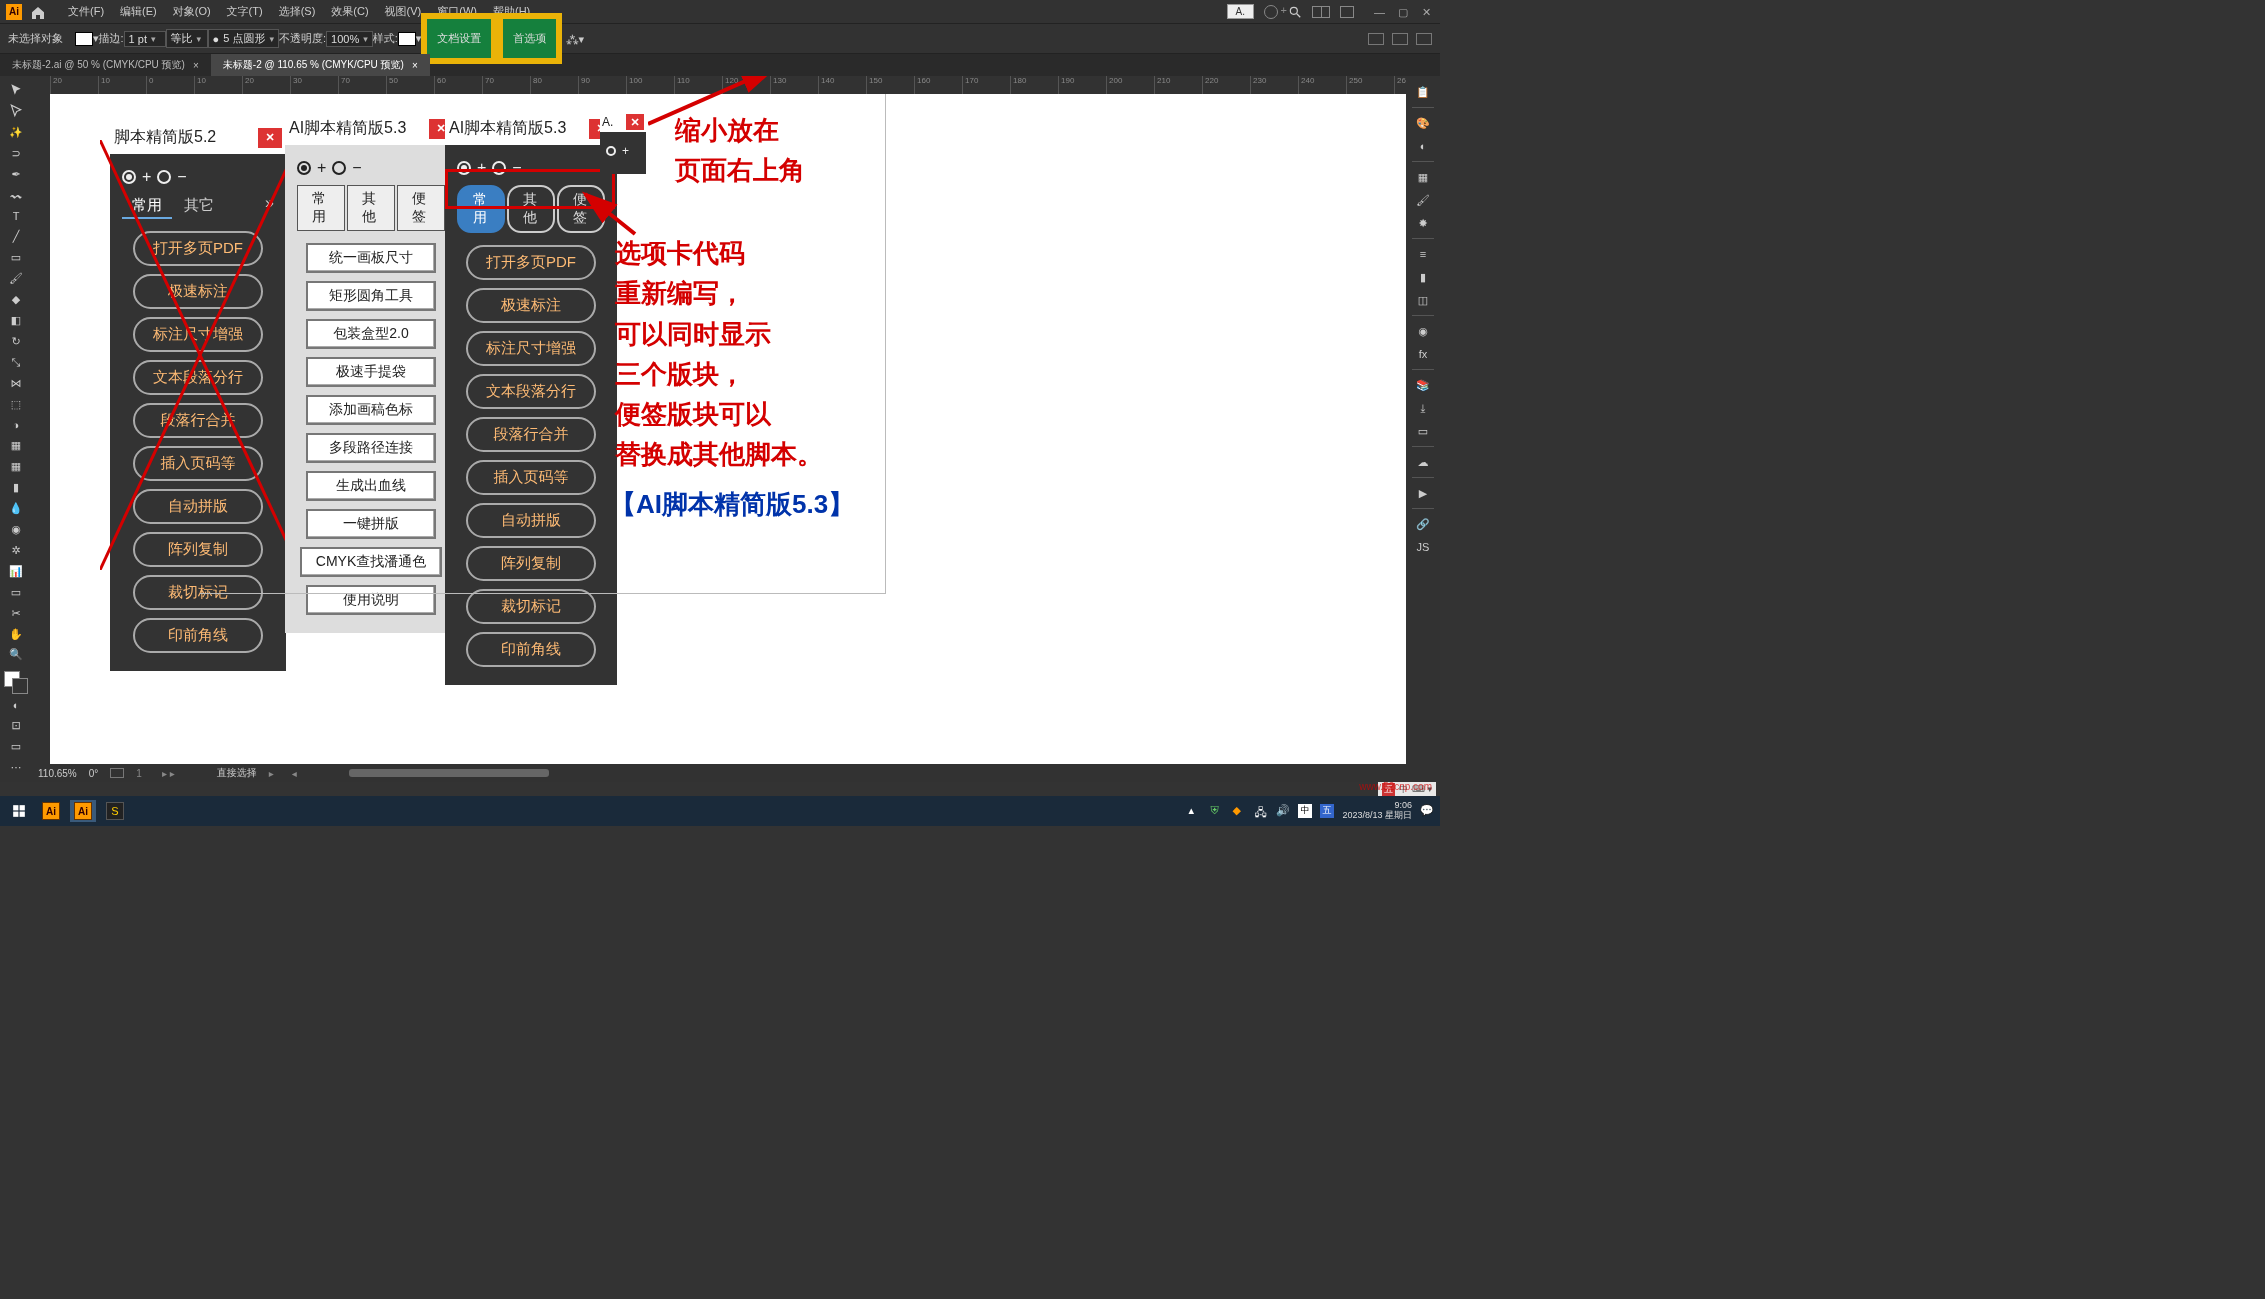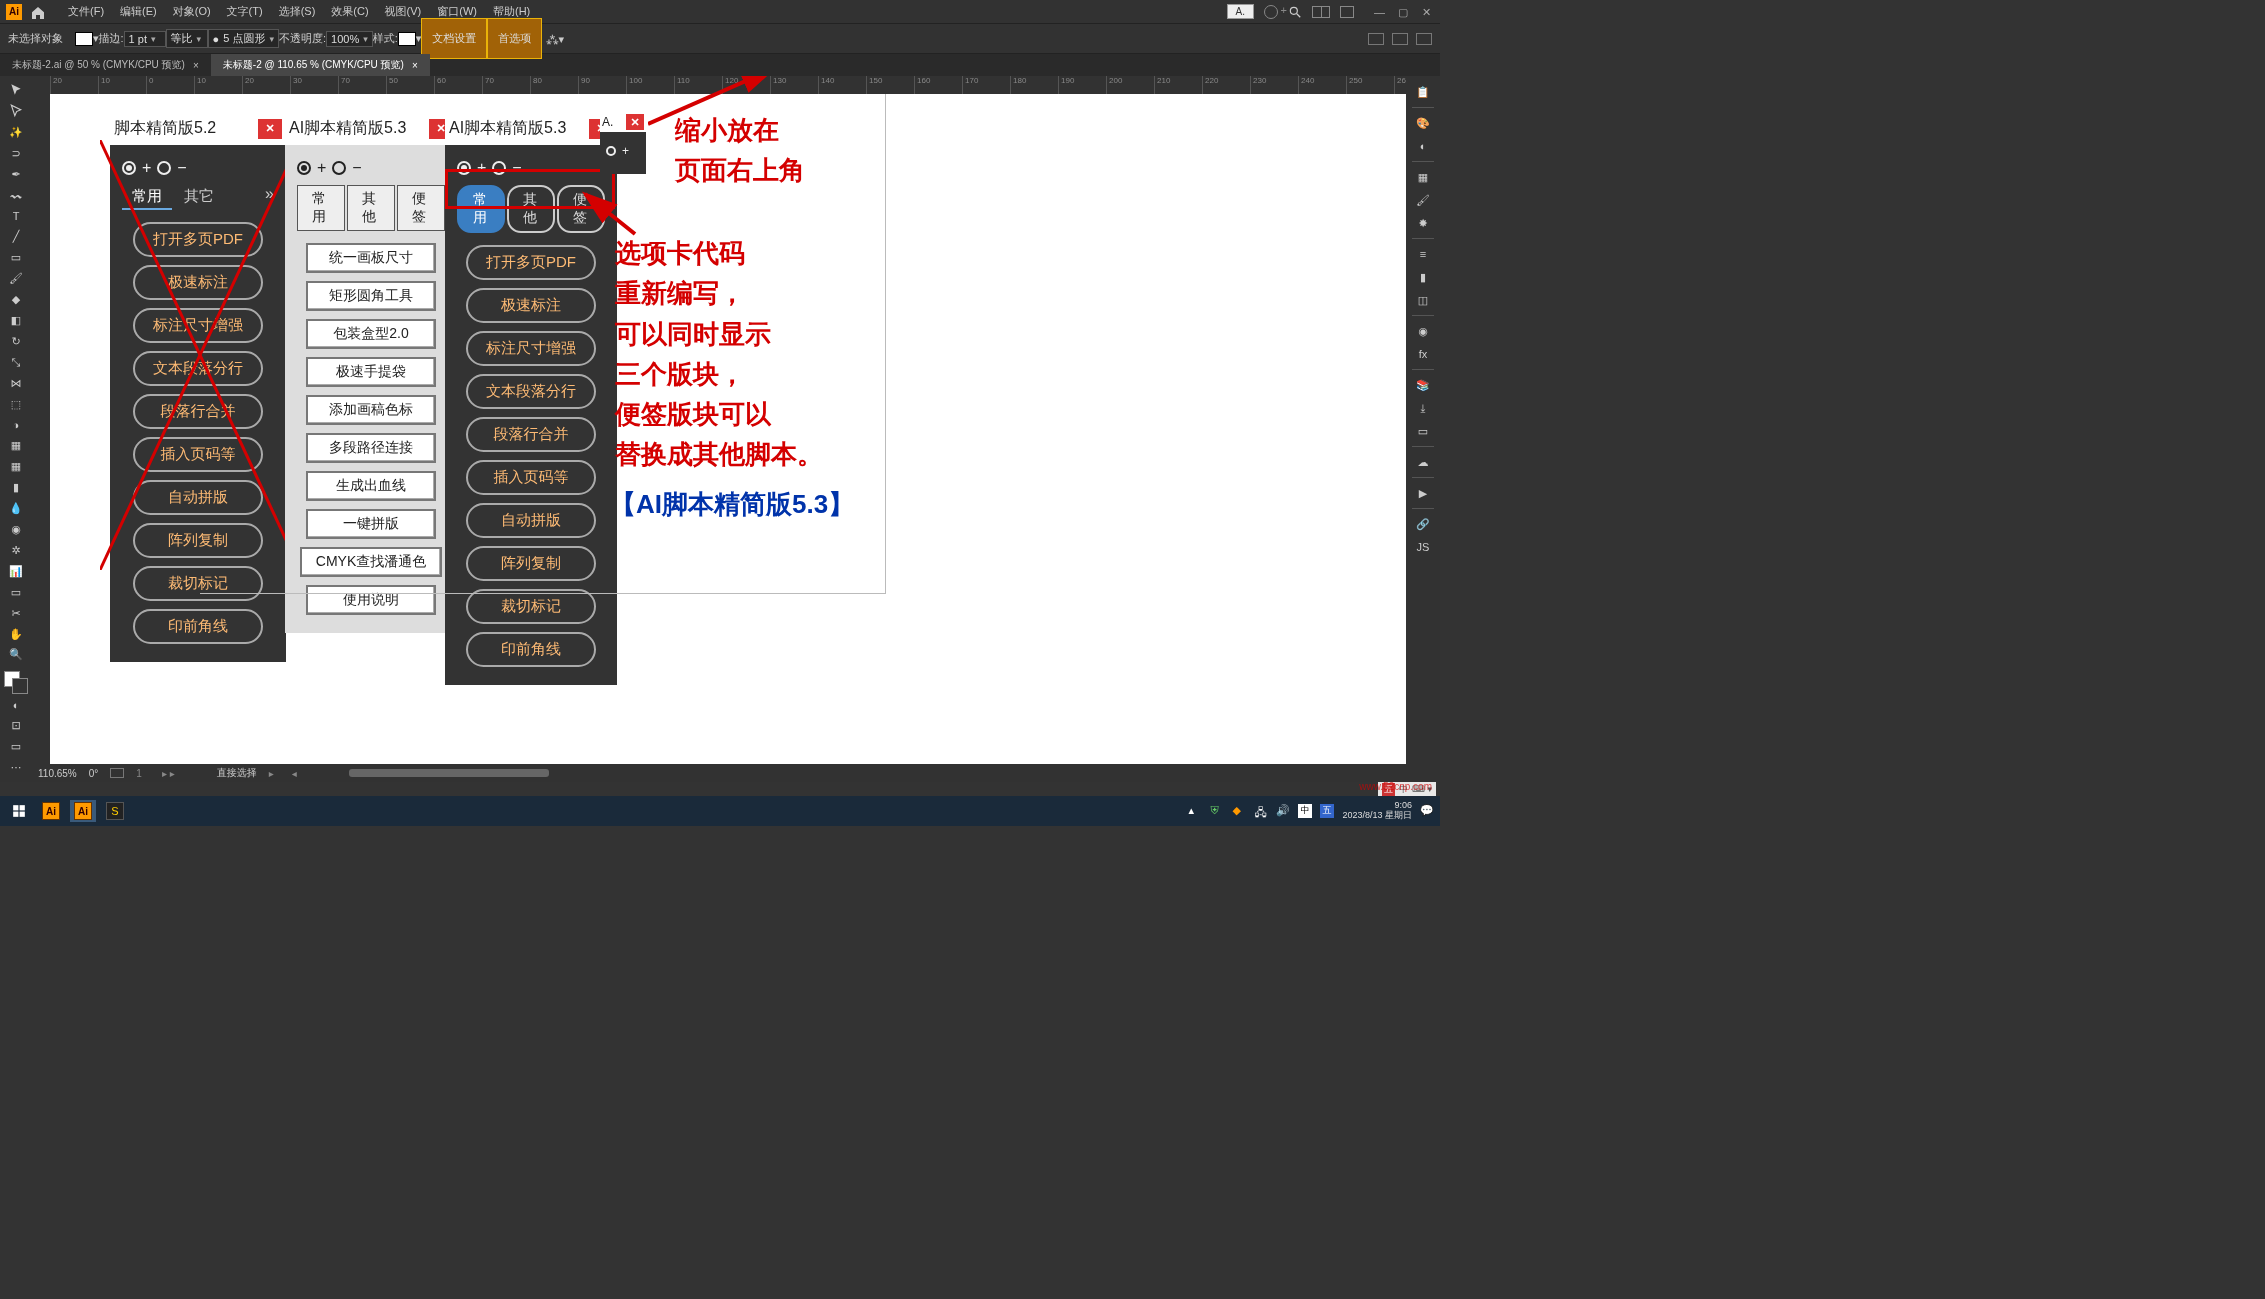--- a/index.html
+++ b/index.html
@@ -18,21 +18,21 @@
 .menubar .search { width: 14px; height: 14px; }
 .menubar .window-controls { display:flex; gap:12px; margin-left:10px; }
 .menubar .wc { width:12px; height:12px; cursor:pointer; color:#aaa; }
 
 
 .optbar { height: 30px; background: #323232; display: flex; align-items: center; padding: 0 8px; gap: 0; border-bottom: 1px solid #222; font-size: 11px; }
 .optbar .lbl { color: #ccc; }
 .optbar .sw { width: 18px; height: 14px; background: #fff; border: 1px solid #000; }
 .optbar .field { background: #262626; color: #ddd; padding: 1px 4px; border: 1px solid #555; min-width: 42px; display:inline-flex; align-items:center; }
 .optbar .dd::after { content:'▾'; margin-left:4px; color:#aaa; font-size:9px; }
-.optbar .btn { background: #a16207; padding: 12px 10px; border: 1px solid #eab308; cursor:pointer; }
+.optbar .btn { background: #15803d; padding: 12px 10px; border: 6px solid #eab308; cursor:pointer; }
 .optbar .wand { color:#ccc; margin-left:4px; }
 .optbar .right-opts { margin-left:auto; display:flex; gap:8px; }
 .optbar .ico { width:16px; height:12px; border:1px solid #777; }
 
 
 .tabbar { height: 22px; background: #2a2a2a; display: flex; align-items: stretch; font-size: 10px; }
 .tab { display:flex; align-items:center; padding: 0 12px; color:#bbb; cursor:pointer; }
 .tab.active { background: #474747; color:#fff; }
 .tab .x { margin-left:8px; font-size:10px; }
 
@@ -268,21 +268,21 @@
         <span>210</span>
         <span>220</span>
         <span>230</span>
         <span>240</span>
         <span>250</span>
         <span>260</span>
       </div>
     <div class="ruler-v"></div>
     <div class="artboard">
 
-      <div class="panel" style="left:60px; top:18px; width:176px;">
+      <div class="panel" style="left:60px; top:27px; width:176px;">
         <div class="titlebar" style="background:#fff;">
           <span class="title" style="color:#222;">脚本精简版5.2</span>
           <span class="close">✕</span>
         </div>
         <div class="panel-body dark">
           <div class="radio-row"><span class="r on"></span>+ <span class="r"></span>−</div>
           <div class="tab-pills">
             <span class="tab-pill darktxt active">常用</span>
             <span class="tab-pill darktxt">其它</span>
             <span class="chev" style="margin-left:auto">»</span>

